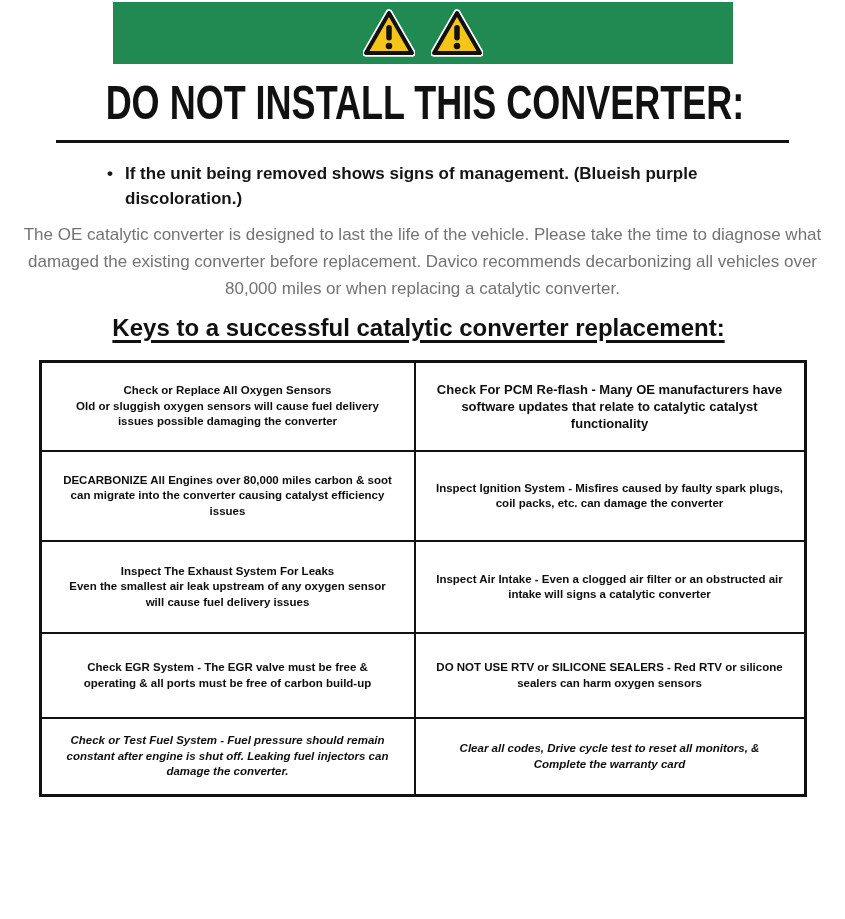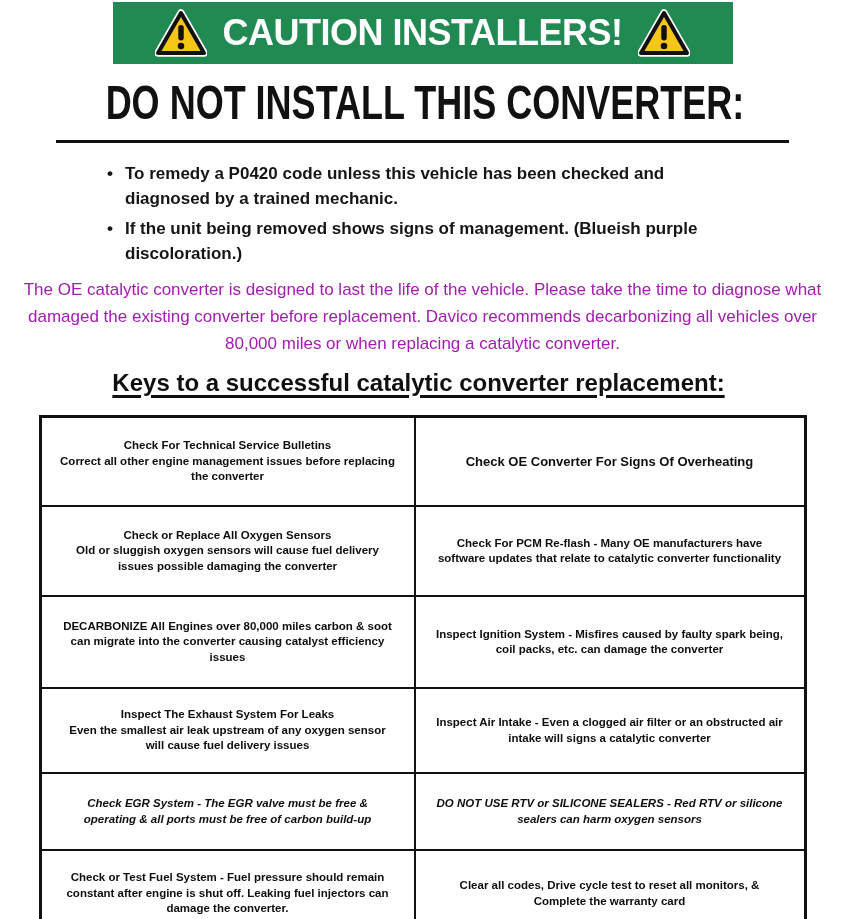--- a/index.html
+++ b/index.html
@@ -72,21 +72,21 @@
   }
 
   
   .intro-paragraph {
     width: 818px;
     margin: 10px auto 0;
     text-align: center;
     font-size: 17px;
     line-height: 27px;
     font-weight: normal;
-    color: #a21caf;
+    color: #737373;
   }
 
   
   .keys-heading {
     margin: 12px 8px 0 0;
     text-align: center;
     font-size: 24px;
     font-weight: bold;
     color: #101010;
   }
@@ -128,57 +128,50 @@
 </head>
 <body>
 
 <div class="banner">
   <svg class="warn-icon" viewBox="0 0 104 96" aria-hidden="true">
     <polygon points="52,8 98,88 6,88" fill="none" stroke="#ffffff" stroke-width="15" stroke-linejoin="round"></polygon>
     <polygon points="52,8 98,88 6,88" fill="#f5c518" stroke="#111111" stroke-width="8" stroke-linejoin="round"></polygon>
     <rect x="46.5" y="32" width="11" height="31" rx="5.5" fill="#111111"></rect>
     <circle cx="52" cy="74" r="6.5" fill="#111111"></circle>
   </svg>
-  <span class="banner-text">CAUTION INSTALLERS!</span>
   <svg class="warn-icon" viewBox="0 0 104 96" aria-hidden="true">
     <polygon points="52,8 98,88 6,88" fill="none" stroke="#ffffff" stroke-width="15" stroke-linejoin="round"></polygon>
     <polygon points="52,8 98,88 6,88" fill="#f5c518" stroke="#111111" stroke-width="8" stroke-linejoin="round"></polygon>
     <rect x="46.5" y="32" width="11" height="31" rx="5.5" fill="#111111"></rect>
     <circle cx="52" cy="74" r="6.5" fill="#111111"></circle>
   </svg>
 </div>
 
 <h1 class="main-heading">DO NOT INSTALL THIS CONVERTER:</h1>
 
 <hr class="divider">
 
 <ul class="warning-list">
-  <li>To remedy a P0420 code unless this vehicle has been checked and diagnosed by a trained mechanic.</li>
   <li>If the unit being removed shows signs of management. (Blueish purple discoloration.)</li>
 </ul>
 
 <p class="intro-paragraph">The OE catalytic converter is designed to last the life of the vehicle. Please take the time to diagnose what damaged the existing converter before replacement. Davico recommends decarbonizing all vehicles over 80,000 miles or when replacing a catalytic converter.</p>
 
 <h2 class="keys-heading"><span>Keys to a successful catalytic converter replacement:</span></h2>
 
 <table class="tips-table">
   <tbody>
     <tr>
-      <td class="col-left">Check For Technical Service Bulletins
-Correct all other engine management issues before replacing the converter</td>
-      <td class="col-right">Check OE Converter For Signs Of Overheating</td>
-    </tr>
-    <tr>
       <td class="col-left">Check or Replace All Oxygen Sensors
 Old or sluggish oxygen sensors will cause fuel delivery issues possible damaging the converter</td>
-      <td class="col-right">Check For PCM Re-flash - Many OE manufacturers have software updates that relate to catalytic converter functionality</td>
+      <td class="col-right">Check For PCM Re-flash - Many OE manufacturers have software updates that relate to catalytic catalyst functionality</td>
     </tr>
     <tr>
       <td class="col-left">DECARBONIZE All Engines over 80,000 miles carbon &amp; soot can migrate into the converter causing catalyst efficiency issues</td>
-      <td class="col-right">Inspect Ignition System - Misfires caused by faulty spark being, coil packs, etc. can damage the converter</td>
+      <td class="col-right">Inspect Ignition System - Misfires caused by faulty spark plugs, coil packs, etc. can damage the converter</td>
     </tr>
     <tr>
       <td class="col-left">Inspect The Exhaust System For Leaks
 Even the smallest air leak upstream of any oxygen sensor will cause fuel delivery issues</td>
       <td class="col-right">Inspect Air Intake - Even a clogged air filter or an obstructed air intake will signs a catalytic converter</td>
     </tr>
     <tr>
       <td class="col-left">Check EGR System - The EGR valve must be free &amp; operating &amp; all ports must be free of carbon build-up</td>
       <td class="col-right">DO NOT USE RTV or SILICONE SEALERS - Red RTV or silicone sealers can harm oxygen sensors</td>
     </tr>

